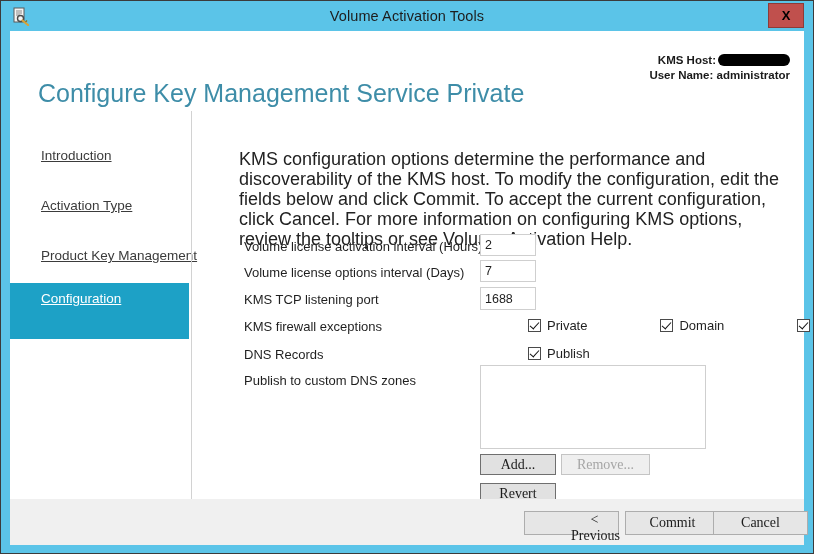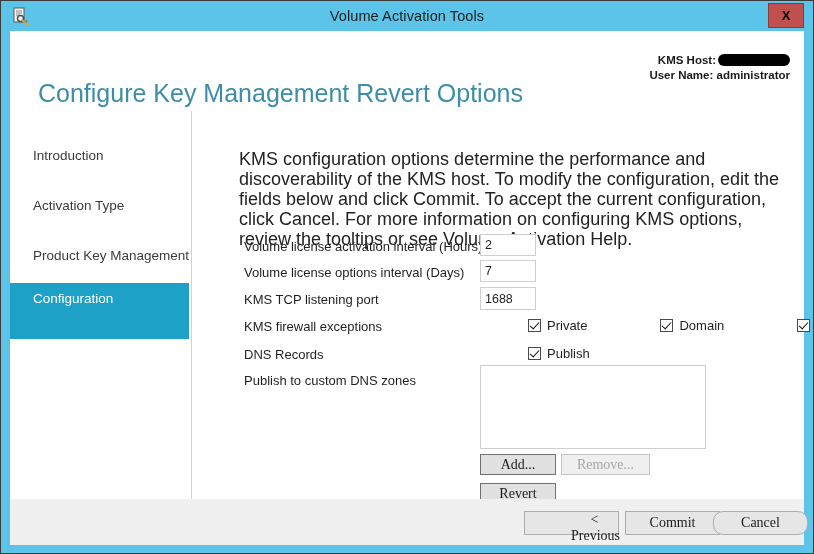--- a/index.html
+++ b/index.html
@@ -119,24 +119,25 @@
     background: #d2d2d2;
   }
   .nav-item {
     position: absolute;
     left: 0;
     width: 179px;
     height: 34px;
     font-size: 13.5px;
     color: #3b3b3b;
     box-sizing: border-box;
-    padding-left: 23px;
+    padding-left: 31px;
     line-height: 34px;
     white-space: nowrap;
     cursor: pointer;
+    text-decoration: underline;
   }
   .nav-item.selected {
     background: #1DA1C6;
     color: #ffffff;
     height: 56px;
     line-height: 28px;
     padding-top: 2px;
   }
 
   
@@ -266,21 +267,21 @@
         <path d="M11.5 14.5 L17 19" stroke="#d8a33a" stroke-width="2.2" stroke-linecap="round"></path>
         <path d="M14.5 16 L16 14.5" stroke="#8a6a20" stroke-width="1.2"></path>
       </svg>
     </span>
     <div class="titlebar-title">Volume Activation Tools</div>
     <div class="close-button">X</div>
   </div>
 
   <div class="client">
 
-    <div class="page-title">Configure Key Management Revert Options</div>
+    <div class="page-title">Configure Key Management Service Private</div>
 
     <div class="hostinfo">
       <div class="hostinfo-row">
         <span>KMS Host:</span><span class="redaction"></span>
       </div>
       <div class="hostinfo-row">User Name: administrator</div>
     </div>
 
     <div class="sidebar">
       <div class="nav-item" style="top:28px;">Introduction</div>
@@ -328,17 +329,17 @@
     <div class="form-label" style="top:342px;">Publish to custom DNS zones</div>
     <div class="zones-box"></div>
 
     <button class="btn" style="left:470px; top:423px; width:76px; height:21px;">Add...</button>
     <button class="btn disabled" style="left:551px; top:423px; width:89px; height:21px;">Remove...</button>
     <button class="btn" style="left:470px; top:452px; width:76px; height:21px;">Revert</button>
 
     <div class="footer">
       <button class="btn" style="left:514px;padding-left:46px;">&lt; Previous</button>
       <button class="btn" style="left:615px;">Commit</button>
-      <button class="btn" style="left:703px;border-radius:10px;">Cancel</button>
+      <button class="btn" style="left:703px;">Cancel</button>
     </div>
 
   </div>
 </div>
 
 </body></html>

